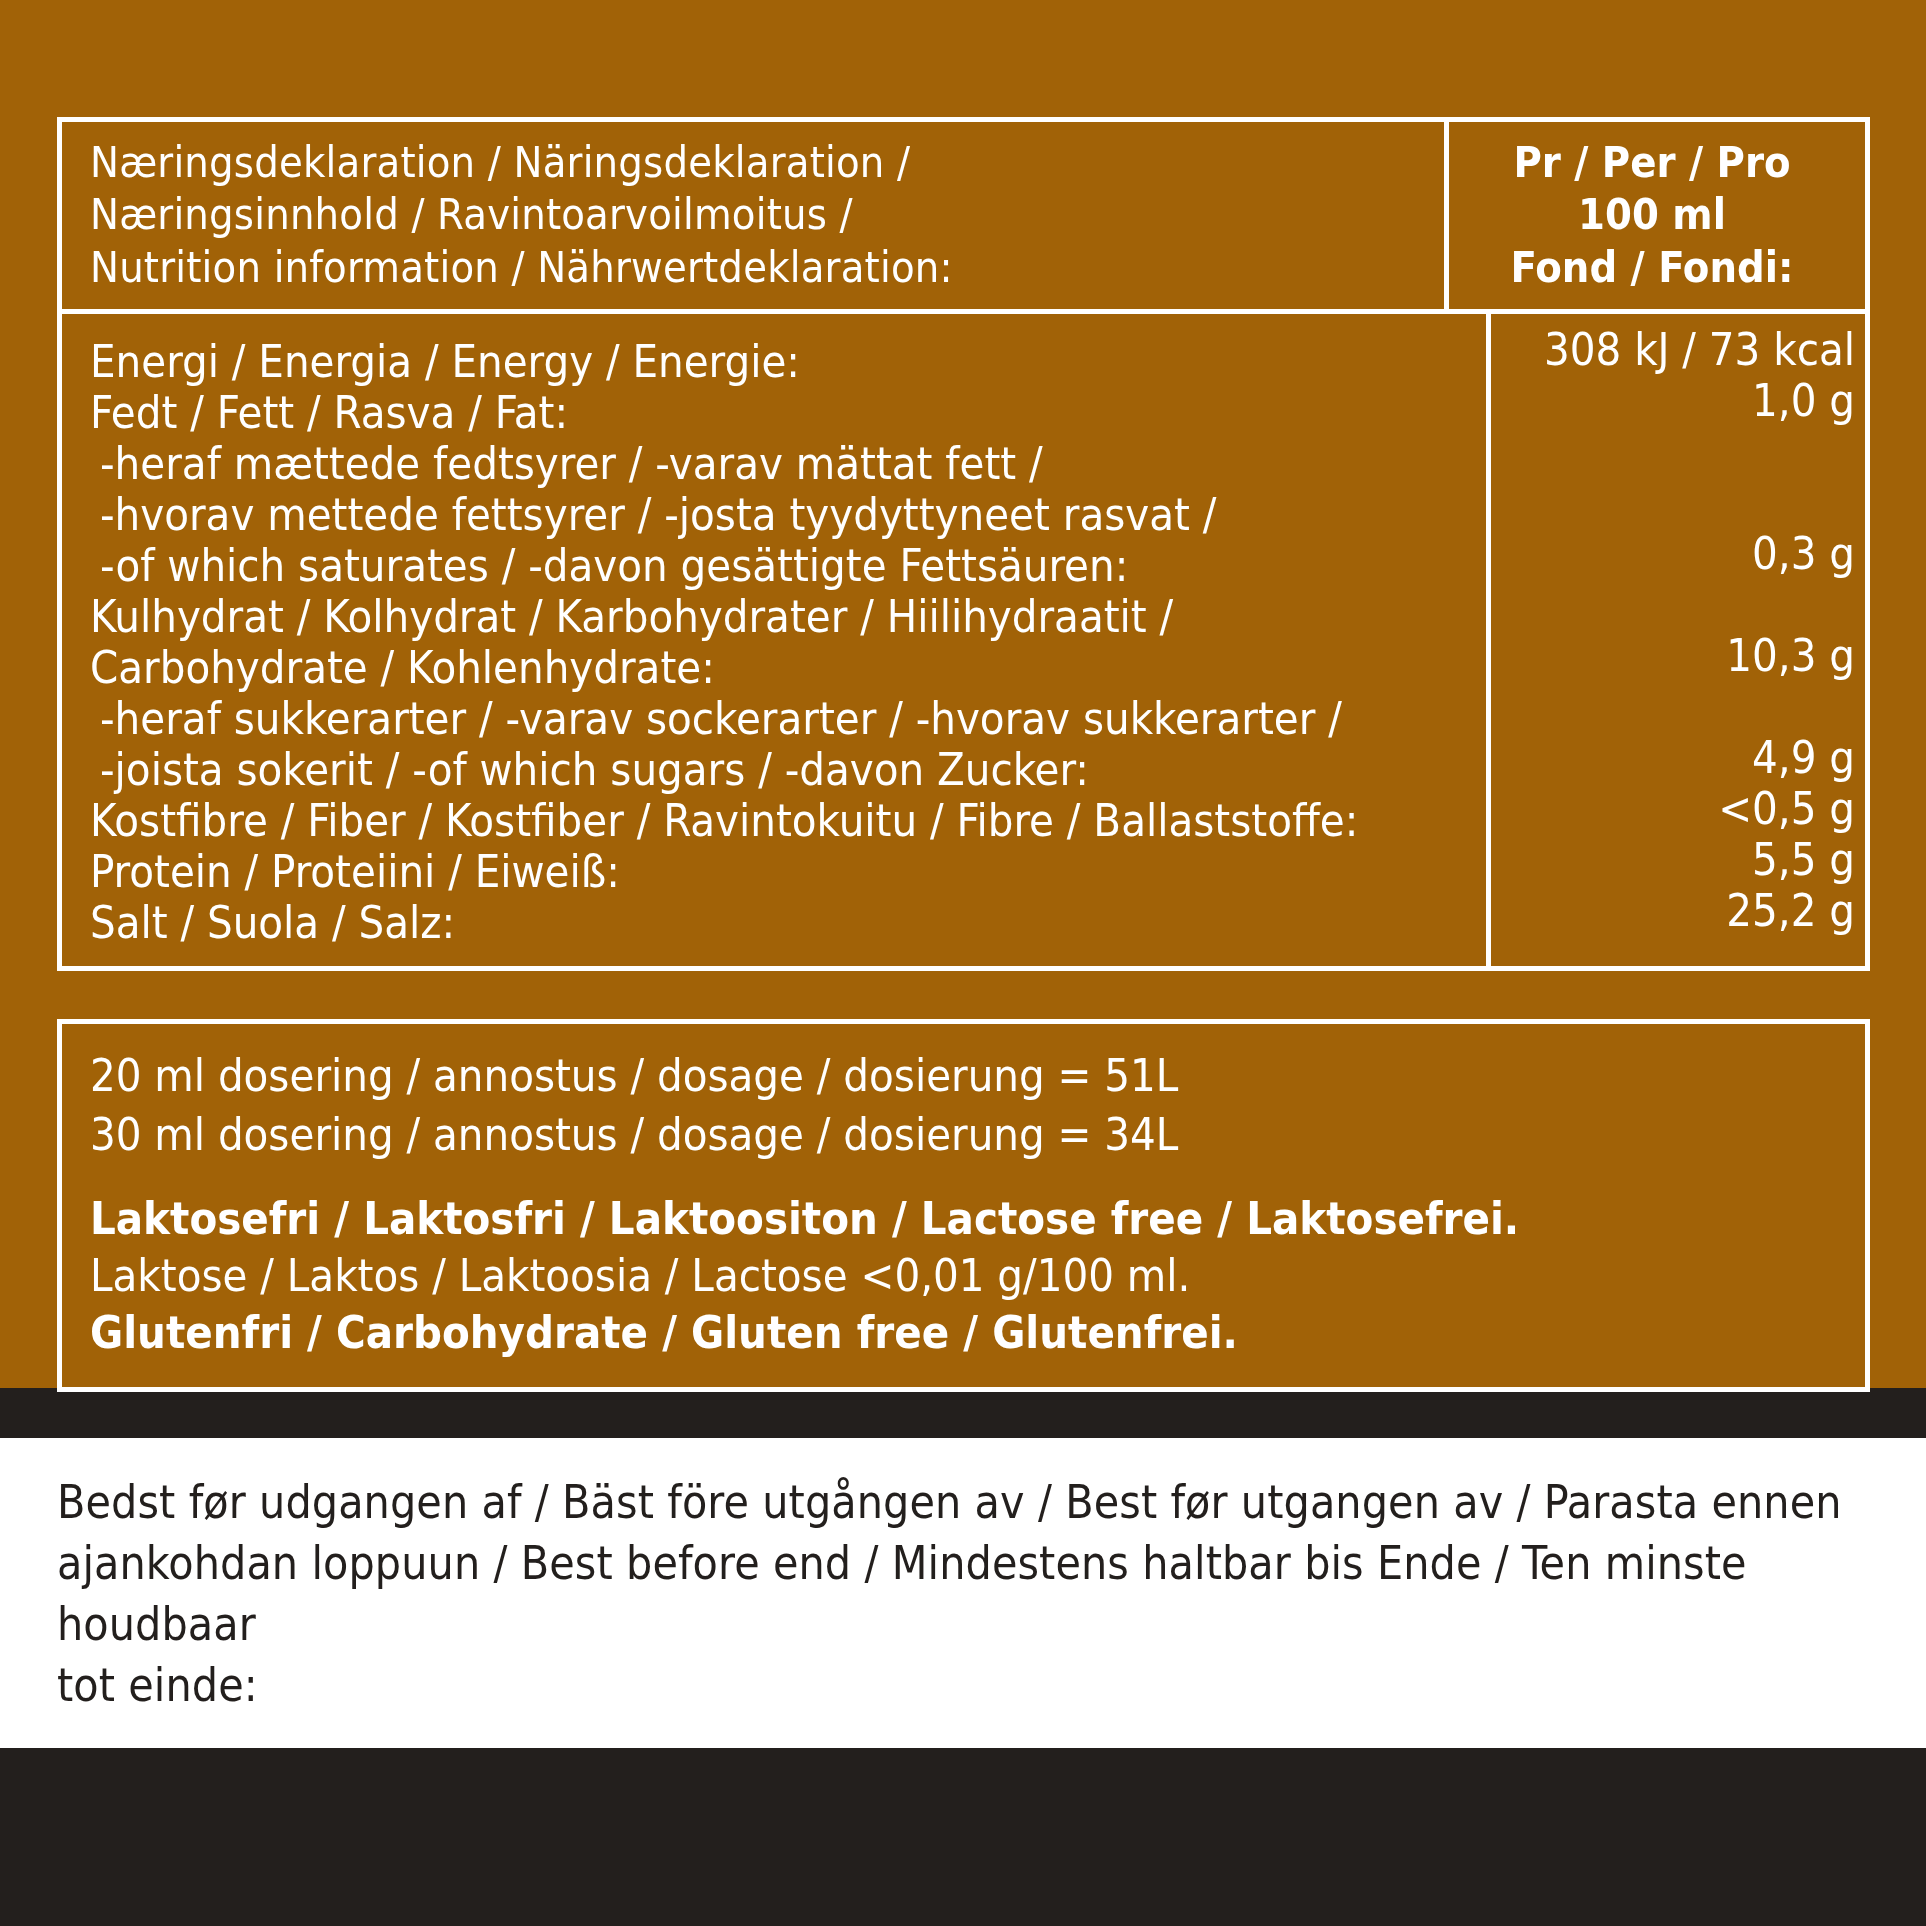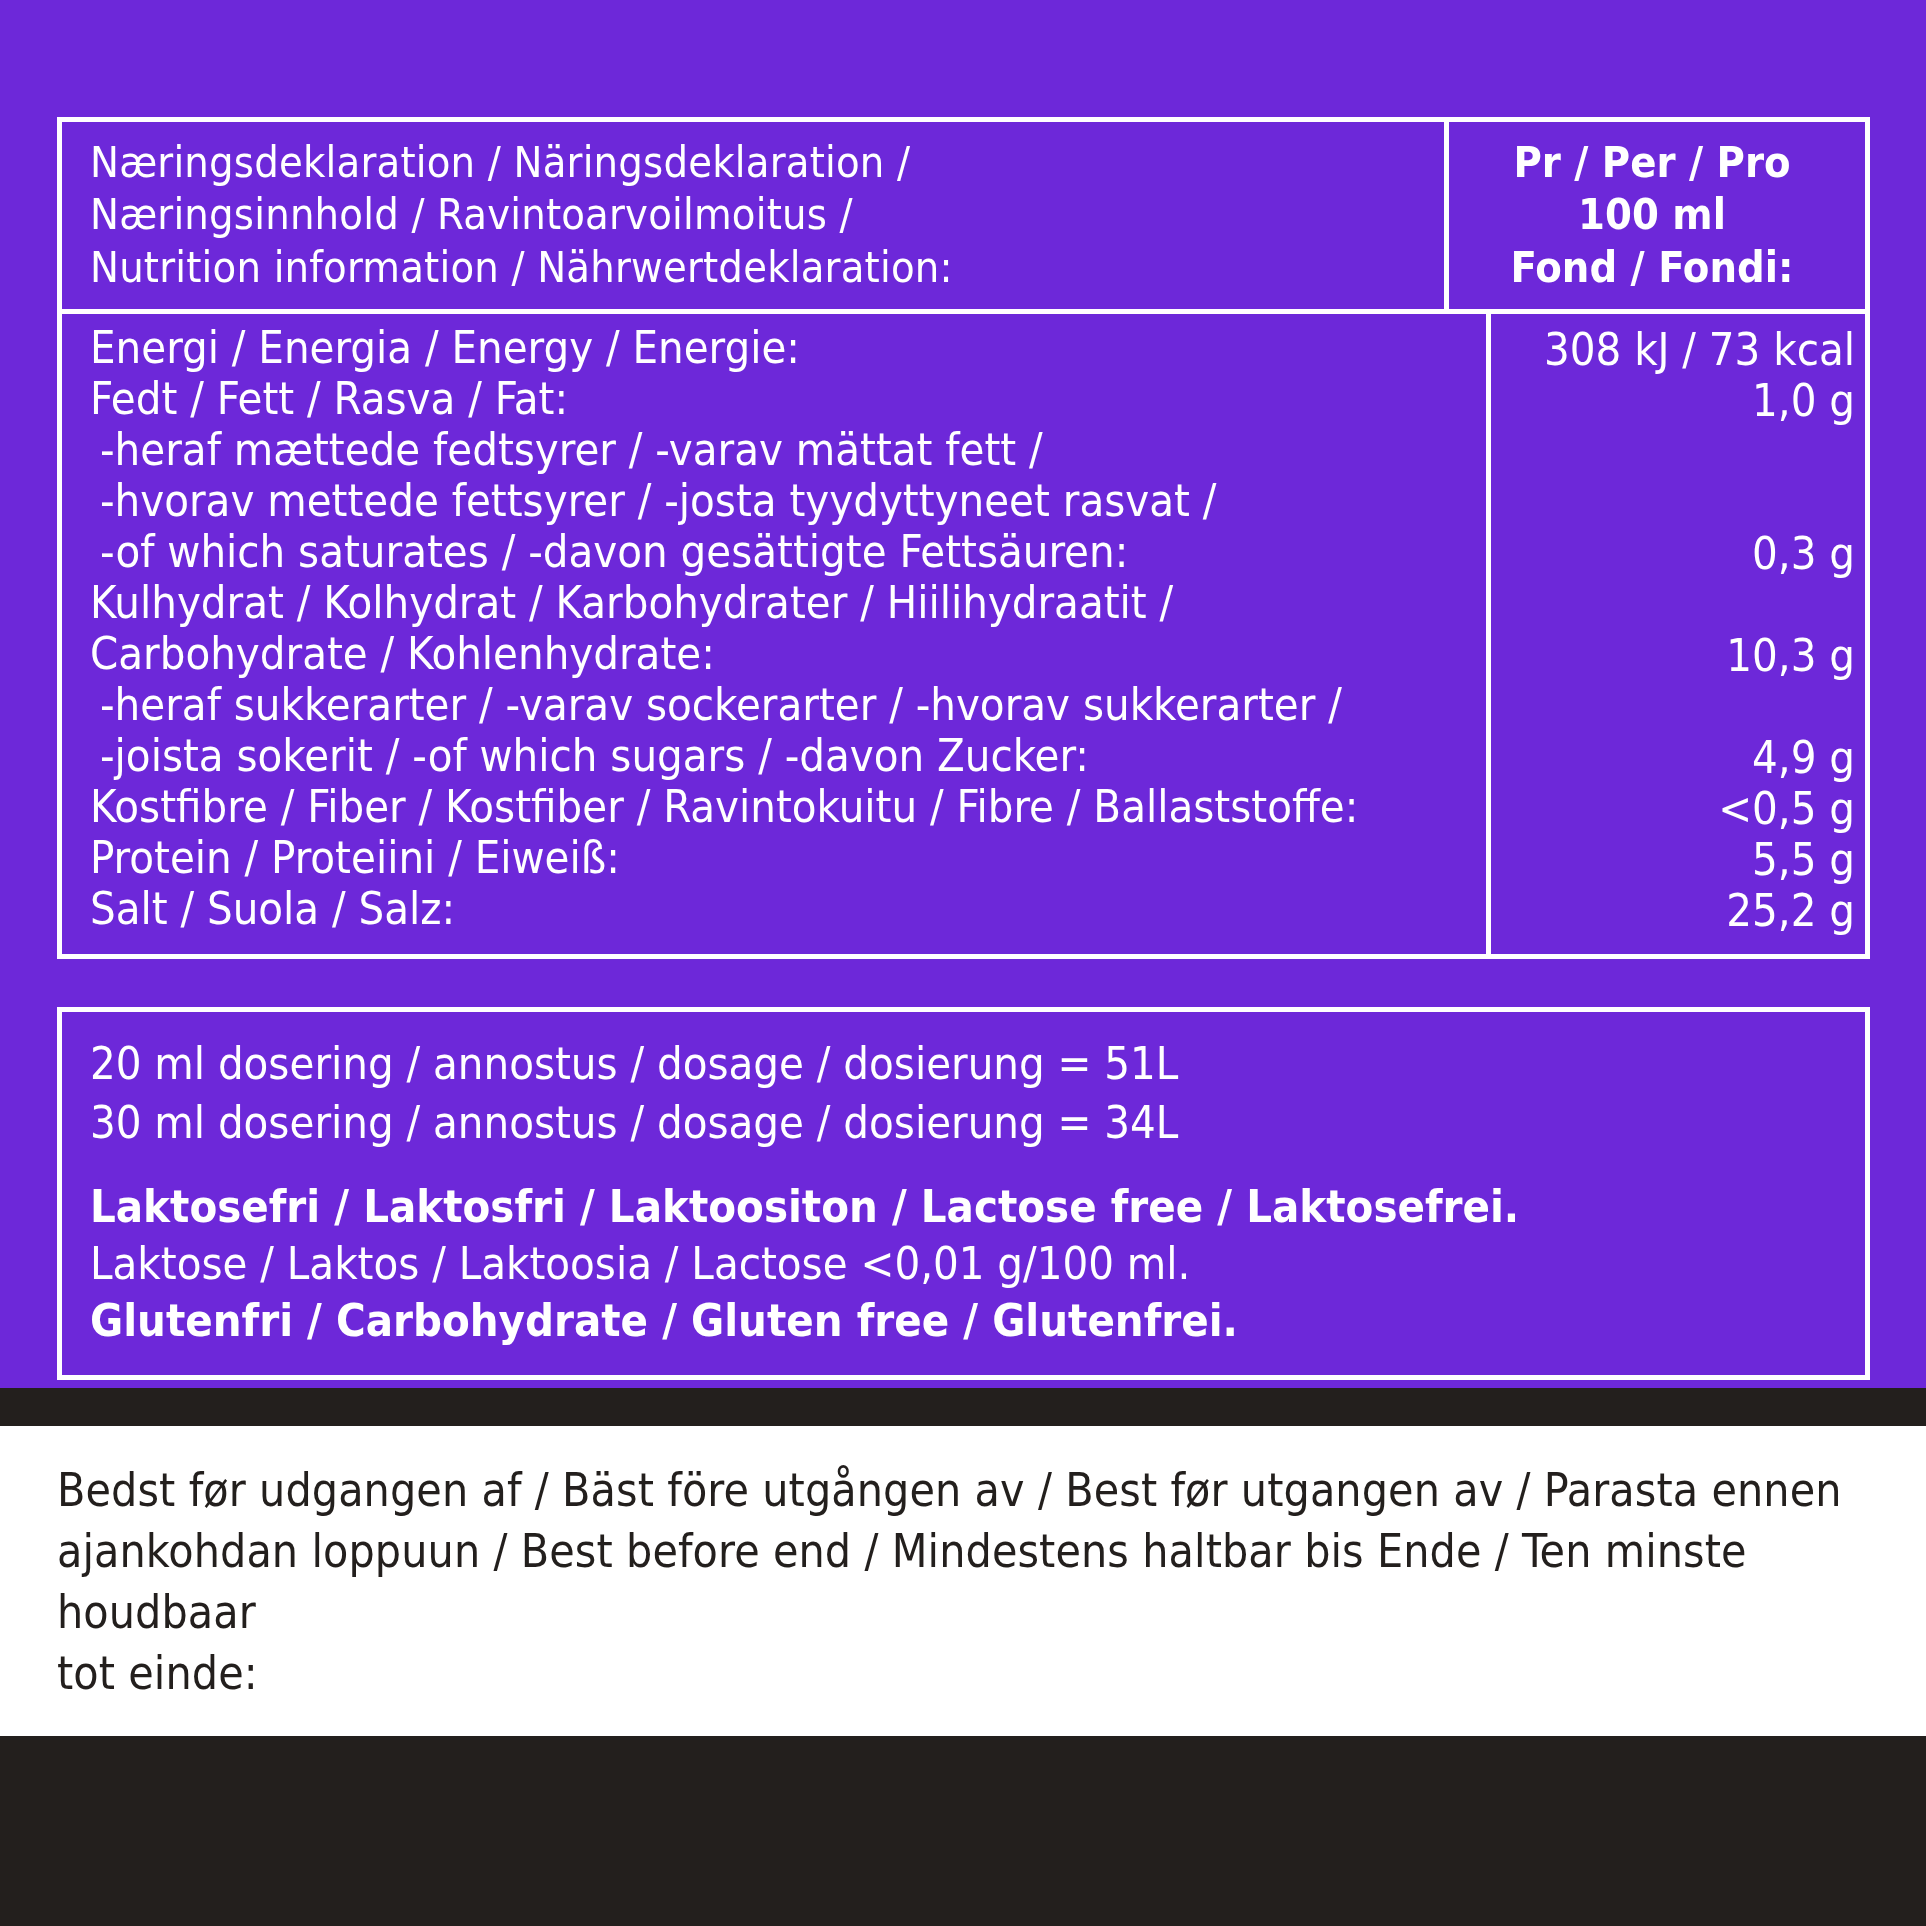--- a/index.html
+++ b/index.html
@@ -11,21 +11,21 @@
     width: 1927px;
     height: 1927px;
     font-family: "DejaVu Sans Condensed", "Liberation Sans", sans-serif;
     color: #ffffff;
     position: relative;
     overflow: hidden;
   }
   .label-root {
     width: 1927px;
     height: 1388px;
-    background: #6d28d9;
+    background: #a16207;
     box-sizing: border-box;
     display: flex;
     flex-direction: column;
   }
 
   
   .nutrition-panel {
     margin: 117px 57px 0 57px;
     border: 5px solid #ffffff;
     box-sizing: border-box;
@@ -52,21 +52,21 @@
     font-weight: bold;
   }
   .head-right .hr-line { display: block; white-space: nowrap; }
 
   .nutrition-body {
     display: flex;
   }
   .nut-rows {
     flex: 1 1 auto;
     border-right: 5px solid #ffffff;
-    padding: 8px 0 18px 28px;
+    padding: 22px 0 18px 28px;
     box-sizing: border-box;
   }
   .nut-values {
     width: 374px;
     flex: 0 0 374px;
     padding: 10px 10px 18px 10px;
     box-sizing: border-box;
     text-align: right;
   }
   .nut-line {

